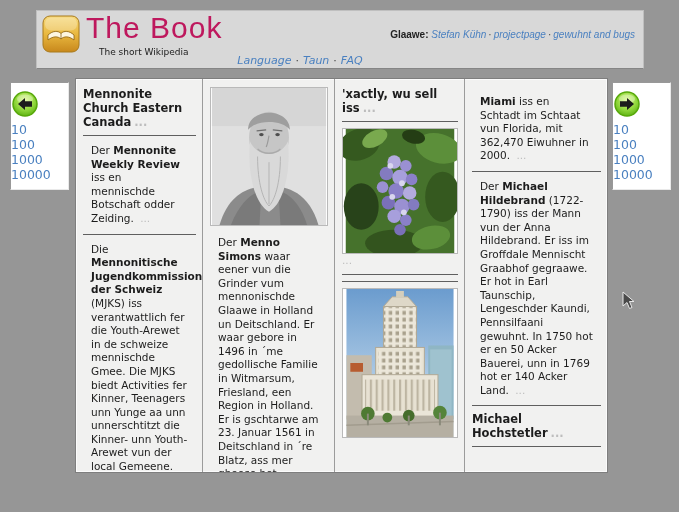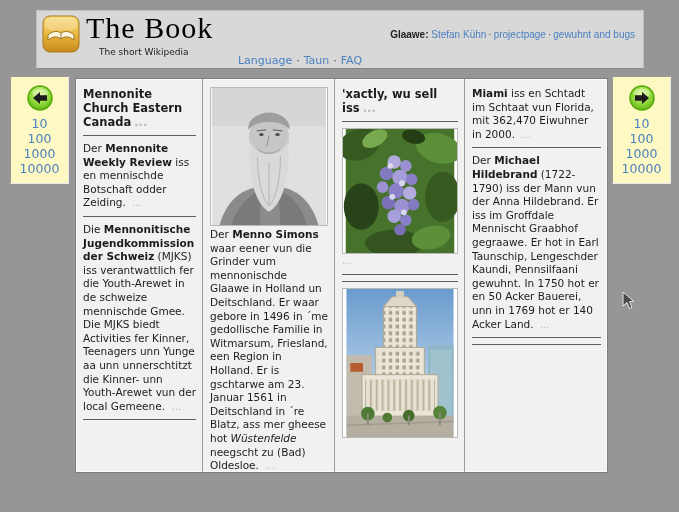--- a/index.html
+++ b/index.html
@@ -1,55 +1,55 @@
 <!DOCTYPE html>
 <html><head>
 <meta charset="utf-8">
 <style>
   html,body{margin:0;padding:0;background:#969696;}
   .page{position:relative;width:679px;height:512px;background:#969696;overflow:hidden;
         font-family:"DejaVu Sans",sans-serif;color:#1c1c1c;}
   a{text-decoration:none;cursor:pointer;}
-  .link{color:#4a80c0;}
+  .link{color:#4a80c0;font-style:italic;}
   .more{color:#bdbdbd;margin-left:3px;}
   b{font-weight:bold;}
 
   
   .header{position:absolute;left:36px;top:10px;width:606px;height:57px;background:#d8d8d8;
           border:1px solid #bfbfbf;border-bottom-color:#858585;}
   .logo{position:absolute;left:5px;top:4px;width:38px;height:38px;}
-  .app-title{position:absolute;left:49px;top:0px;font-size:30px;letter-spacing:1px;color:#000000;
-             font-family:Liberation Serif, serif;}
+  .app-title{position:absolute;left:49px;top:0px;font-size:30px;letter-spacing:1px;color:#be185d;
+             font-family:Liberation Sans, sans-serif;}
   .app-subtitle{position:absolute;left:62px;top:36px;font-size:9px;color:#202020;}
   .header-info{position:absolute;right:8px;top:17px;font-size:10px;line-height:14px;color:#222;
                font-family:"Liberation Sans",sans-serif;white-space:nowrap;}
   .dot{margin:0 2px;color:#444;}
   .header-nav{position:absolute;left:0;right:80px;bottom:1px;text-align:center;font-size:11px;}
   .header-nav .dot{margin:0 4px;}
 
   
-  .pager{position:absolute;top:76px;width:57px;height:106px;background:#fef9c3;text-align:center;
+  .pager{position:absolute;top:82px;width:57px;height:106px;background:#ffffff;
          border:1px solid;border-color:#989898 #e9e9e9 #e9e9e9 #989898;}
   .pager-left{left:10px;}
   .pager-right{left:612px;}
   .nav-btn{display:inline-block;margin-top:7px;width:28px;height:28px;cursor:pointer;}
   .pager a{display:block;font-size:12.5px;line-height:15px;color:#4a80c0;}
 
   
   .main{position:absolute;left:75px;top:78px;width:531px;height:393px;background:#f1f1f0;
         border:1px solid #7e7e7e;box-shadow:inset 0 0 0 1px #fbfbfb;display:flex;overflow:hidden;}
   .col{padding:8px 6px 6px 7px;font-size:10.5px;line-height:13.6px;overflow:hidden;}
   .col1{width:113px;}
   .col2{width:118px;}
   .col3{width:116px;}
   .col4{flex:1;}
   .col1,.col2,.col3{border-right:1px solid #9b9b9b;}
   .rule{border:0;border-top:1px solid #5f5f5f;margin:6px 0;}
   .headline{font-size:11.5px;font-weight:bold;line-height:14px;margin:0;}
-  .para{margin:0;}
+  .para{margin:8px;}
   .photo{display:block;width:100%;border:1px solid #b9b9b9;background:#fff;box-sizing:border-box;}
   .caption-gap{height:2px;}
 
   
   .cursor{position:absolute;left:622px;top:291px;width:13px;height:20px;pointer-events:none;}
 </style>
 </head>
 <body>
 
 <svg width="0" height="0" style="position:absolute">
@@ -224,20 +224,21 @@
           <rect x="95" y="127" width="2" height="13" fill="#8a8a7a"></rect>
         <circle cx="42" cy="132" r="5" fill="#4e7a33"></circle>
       </svg>
     </div>
 
     <div class="col col4">
       <p class="para"><b>Miami</b><span> iss en Schtadt im Schtaat vun Florida, mit 362,470 Eiwuhner in 2000. </span><a class="more">...</a></p>
       <hr class="rule">
       <p class="para"><span>Der </span><b>Michael Hildebrand</b><span> (1722-1790) iss der Mann vun der Anna Hildebrand. Er iss im Groffdale Mennischt Graabhof gegraawe. Er hot in Earl Taunschip, Lengeschder Kaundi, Pennsilfaani gewuhnt. In 1750 hot er en 50 Acker Bauerei, unn in 1769 hot er 140 Acker Land. </span><a class="more">...</a></p>
       <hr class="rule">
+      <p class="headline"><b>Michael Hochstetler</b><a class="more">...</a></p>
       <hr class="rule">
     </div>
   </div>
 
   <svg class="cursor" viewBox="0 0 13 20">
     <path d="M1,1 L1,15 L5,11.5 L7.5,17.5 L10,16.5 L7.5,10.5 L12,10.5 Z" fill="#4a4a4a" stroke="#e8e8e8" stroke-width="1"></path>
   </svg>
 
 </div>
 

